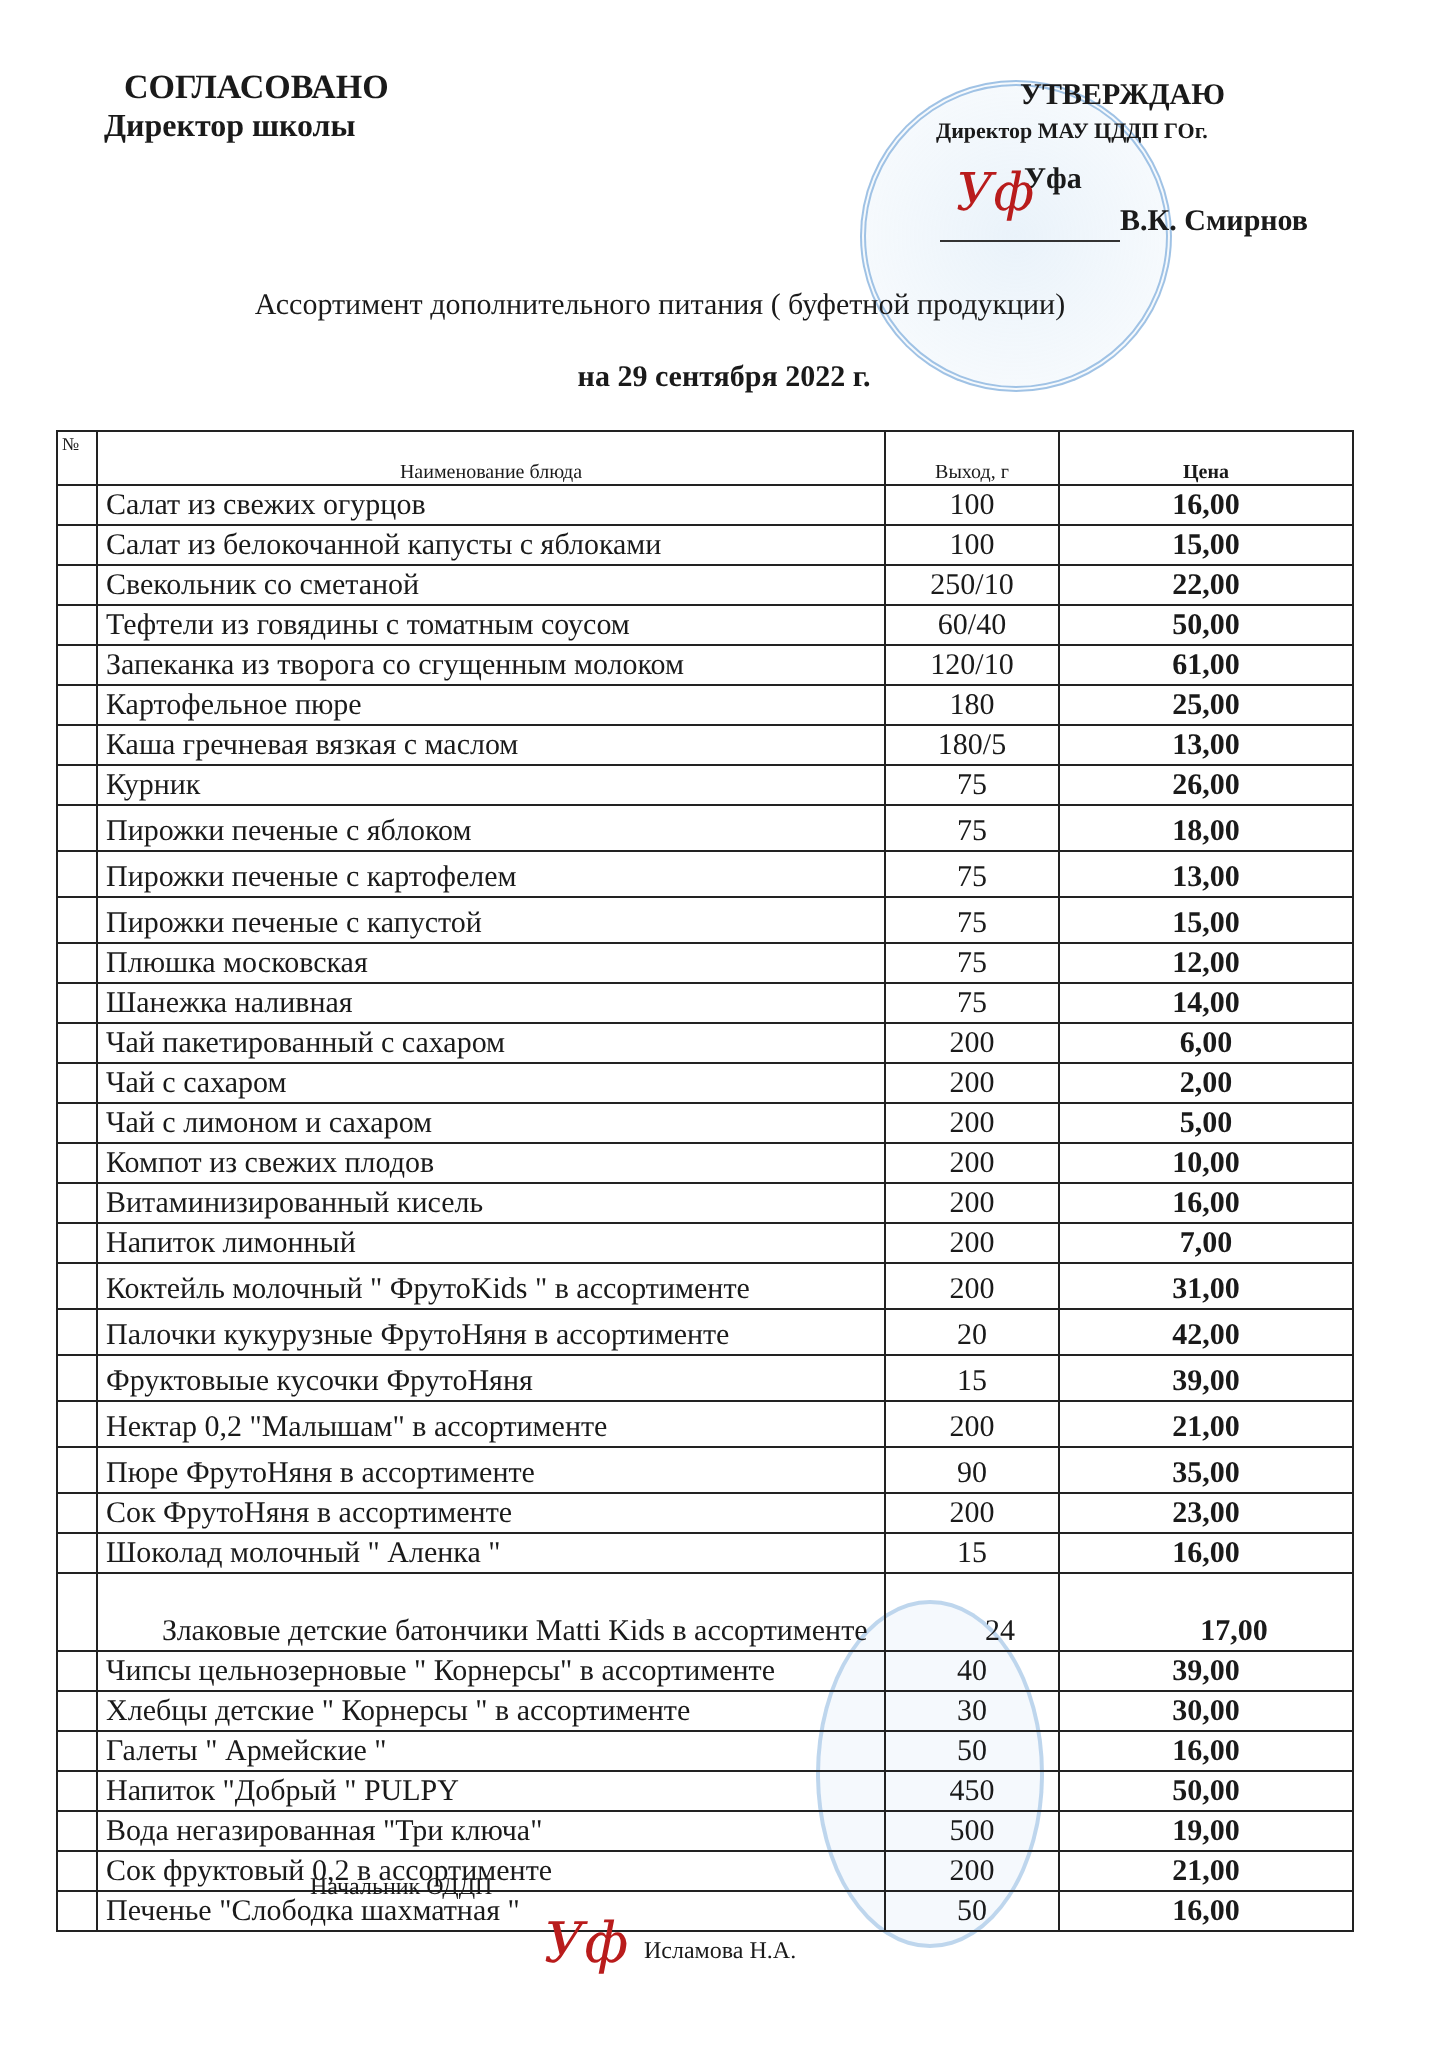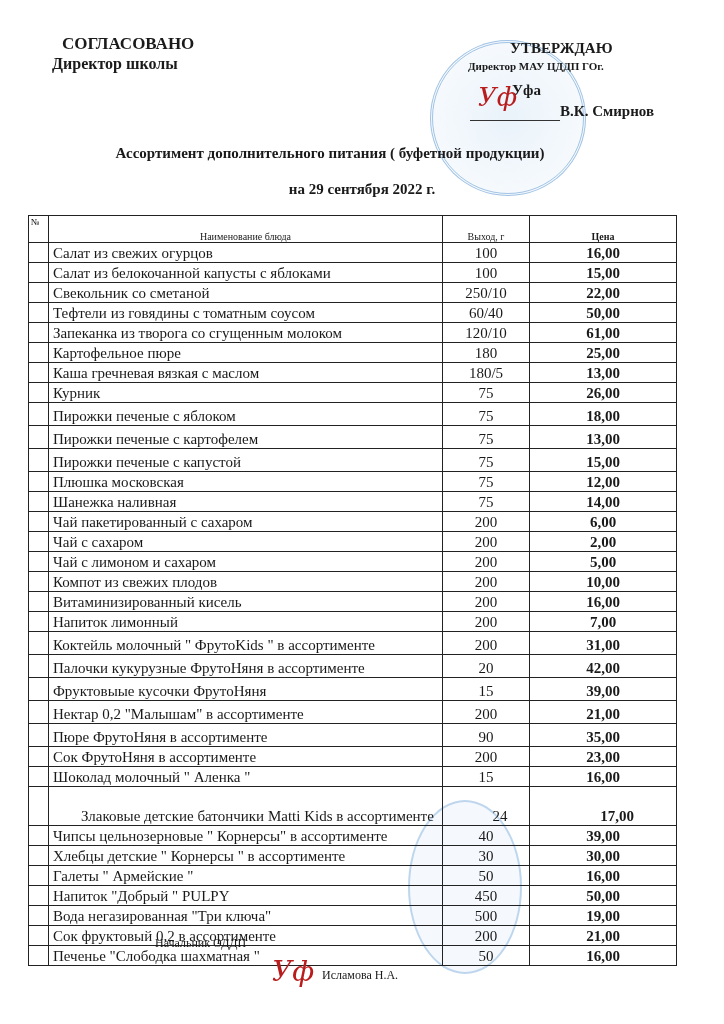--- a/index.html
+++ b/index.html
@@ -6,21 +6,21 @@
   body { width: 724px; height: 1024px; position: relative; overflow: hidden;
          font-family: "Liberation Serif", serif; color: #1a1a1a; }
   .abs { position: absolute; }
   #agreed-title { left: 62px; top: 34px; font-size: 17px; font-weight: bold; }
   #agreed-sub { left: 52px; top: 55px; font-size: 16px; font-weight: bold; text-align: right; }
   #approve-title { left: 510px; top: 40px; font-size: 15px; font-weight: bold; }
   #approve-line1 { left: 468px; top: 60px; font-size: 11px; font-weight: bold; }
   #approve-line2 { left: 512px; top: 82px; font-size: 15px; font-weight: bold; }
   #approve-name { left: 560px; top: 103px; font-size: 15px; font-weight: bold; }
   #sign-line { left: 470px; top: 120px; width: 90px; height: 0; border-top: 1px solid #333; }
-  #doc-title { left: 0; width: 660px; top: 145px; text-align: center; font-size: 15px; font-weight: bold; }
+  #doc-title { left: 0; width: 660px; top: 145px; text-align: center; font-size: 15px; font-weight: normal; }
   #doc-date { left: 0; width: 724px; top: 181px; text-align: center; font-size: 15px; font-weight: bold; }
   #stamp { left: 430px; top: 40px; width: 150px; height: 150px; border-radius: 50%;
            border: 3px double rgba(90,150,210,0.55); background: radial-gradient(circle, rgba(170,205,235,0.25), rgba(170,205,235,0.05)); }
   #stamp2 { left: 408px; top: 800px; width: 110px; height: 170px; border-radius: 50%;
             border: 2px solid rgba(90,150,210,0.35); background: rgba(170,205,235,0.12); }
   .sig { color: #b91c1c; font-family: "DejaVu Serif", serif; font-style: italic; font-size: 26px; }
   #sig-top { left: 478px; top: 82px; }
   #sig-bottom { left: 272px; top: 955px; font-size: 28px; }
   table#menu { position: absolute; left: 28px; top: 215px; width: 648px; border-collapse: collapse; table-layout: fixed; }
   #menu td, #menu th { border: 1px solid #222; padding: 0 4px; font-weight: normal; vertical-align: bottom; }

